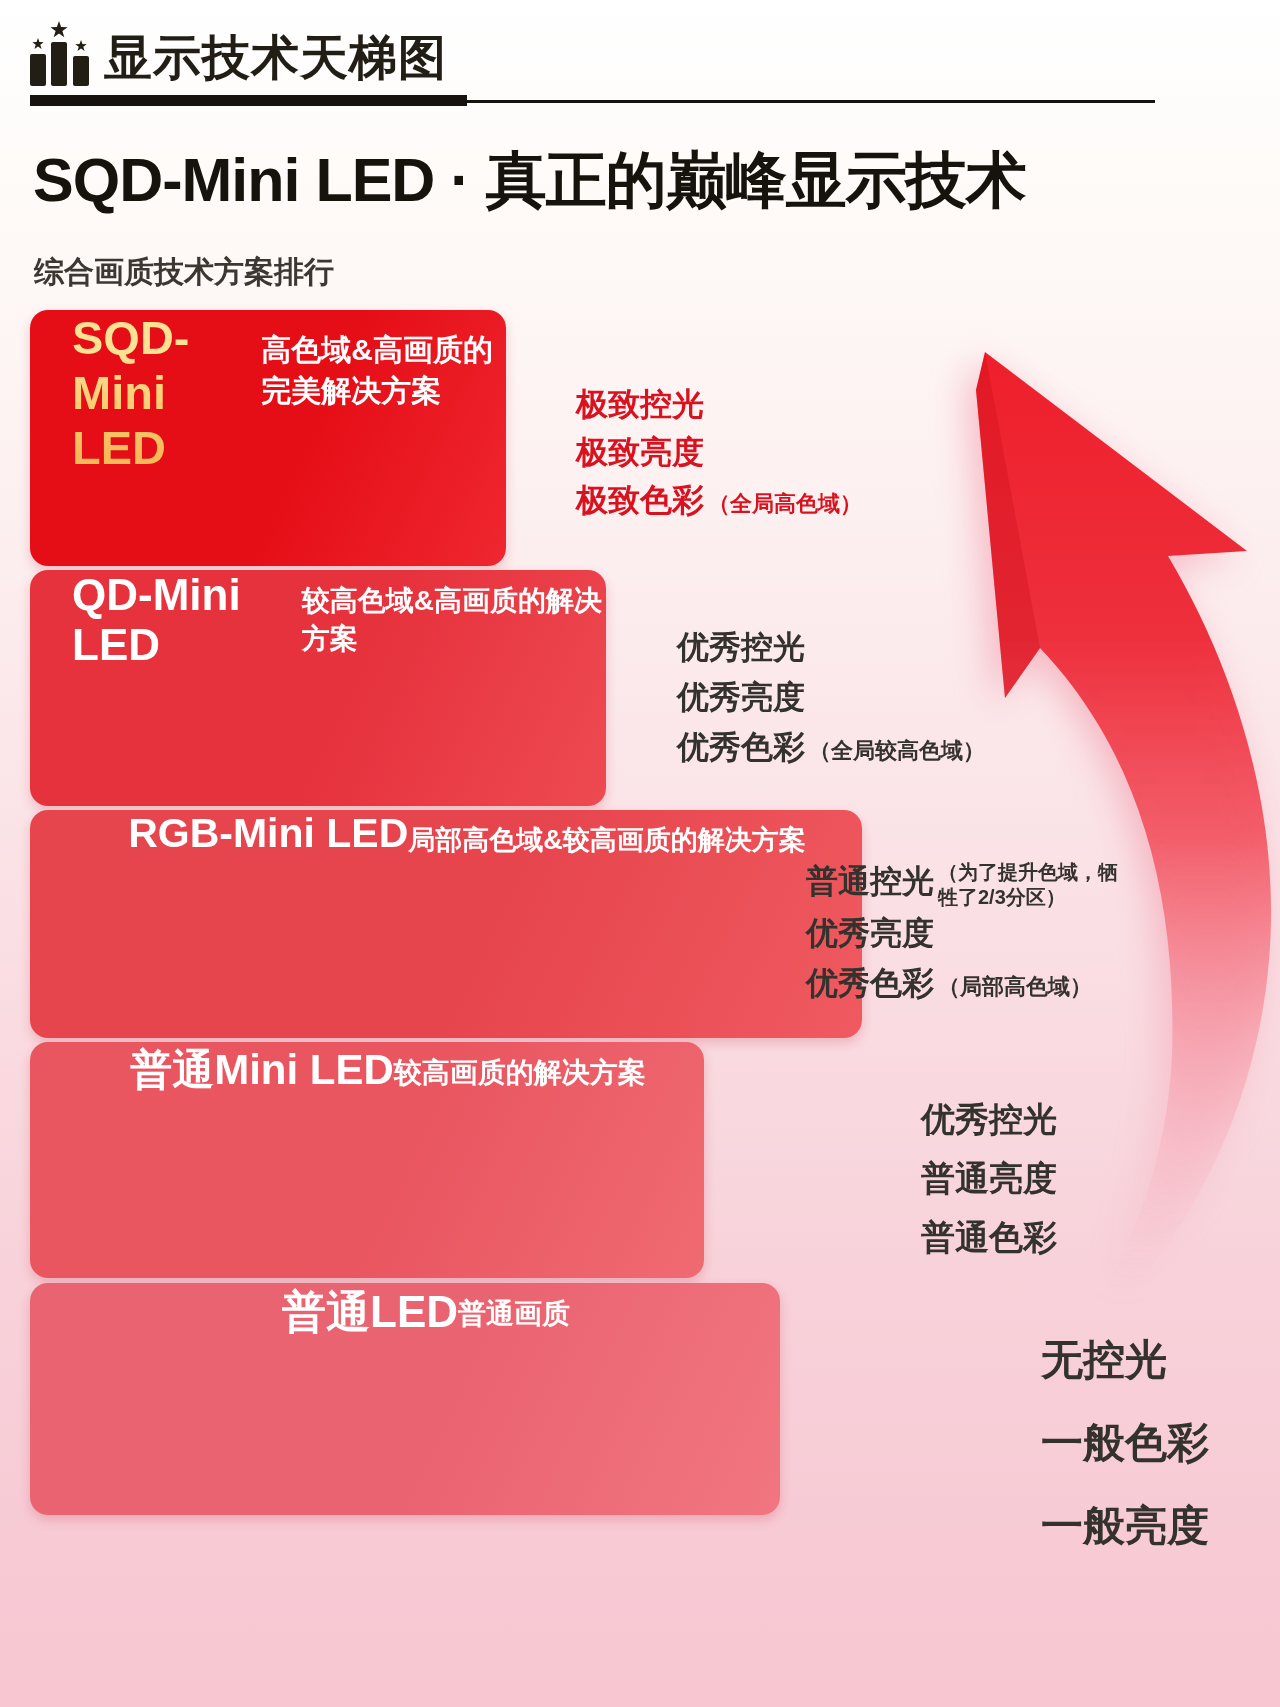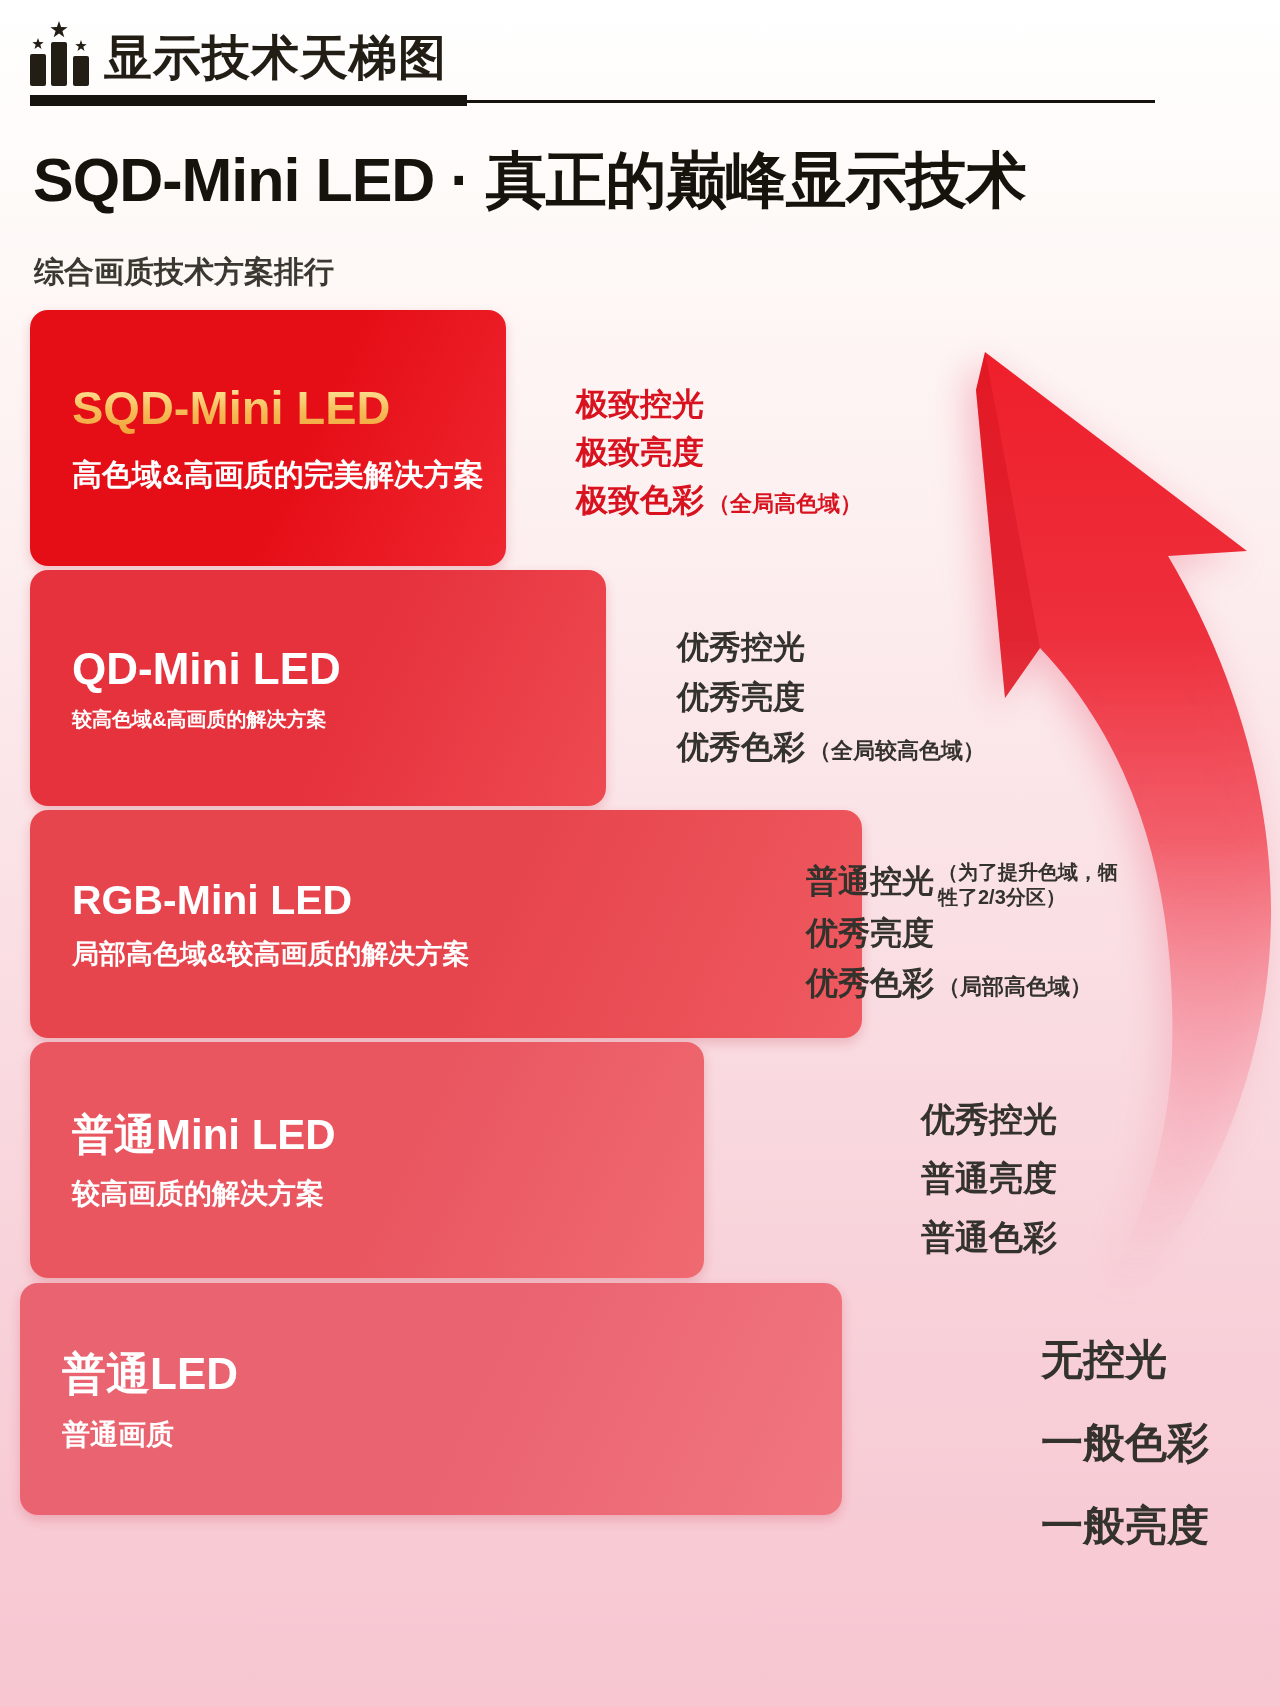--- a/index.html
+++ b/index.html
@@ -18,43 +18,43 @@
 
   
   .hero-title{left:33px;top:140px;font-size:61px;font-weight:900;color:#16130d;letter-spacing:-1px;white-space:nowrap;}
   .hero-subtitle{left:34px;top:252px;font-size:30px;font-weight:800;color:#3b3831;}
 
   
   .arrow-svg{left:920px;top:330px;width:360px;height:1100px;
     filter:drop-shadow(-10px 8px 18px rgba(238,120,145,.45));}
 
   
-  .tier{border-radius:18px;display:flex;flex-direction:column;justify-content:center;
+  .tier{border-radius:18px;display:flex;flex-direction:row;justify-content:center;
         padding-left:42px;box-sizing:border-box;box-shadow:0 5px 12px rgba(190,25,45,.20);}
   .tier-name{color:#ffffff;font-weight:900;letter-spacing:0;}
   .tier-desc{color:#ffffff;font-weight:700;margin-top:12px;}
   .tier1{left:30px;top:310px;width:476px;height:256px;
          background:linear-gradient(115deg,#e50d16 55%,#ef2730 100%);}
   .tier1 .tier-name{font-size:47px;
          background:linear-gradient(180deg,#fde294 15%,#f6bc5a 55%,#f0a136 100%);
          -webkit-background-clip:text;background-clip:text;color:transparent;}
   .tier1 .tier-desc{font-size:30px;margin-top:20px;}
   .tier2{left:30px;top:570px;width:576px;height:236px;
          background:linear-gradient(115deg,#e6323d 55%,#ee4a52 100%);}
   .tier2 .tier-name{font-size:44px;}
-  .tier2 .tier-desc{font-size:20px;}
+  .tier2 .tier-desc{font-size:28px;}
   .tier3{left:30px;top:810px;width:832px;height:228px;
          background:linear-gradient(115deg,#e7454d 55%,#ef5a60 100%);}
   .tier3 .tier-name{font-size:41px;}
   .tier3 .tier-desc{font-size:27px;}
   .tier4{left:30px;top:1042px;width:674px;height:236px;
          background:linear-gradient(115deg,#e95660 55%,#f06a72 100%);}
   .tier4 .tier-name{font-size:42px;}
   .tier4 .tier-desc{font-size:28px;}
-  .tier5{left:20px;top:1283px;width:822px;height:232px;
+  .tier5{left:30px;top:1283px;width:750px;height:232px;
          background:linear-gradient(115deg,#ea6370 55%,#f1767f 100%);}
   .tier5 .tier-name{font-size:44px;}
   .tier5 .tier-desc{font-size:28px;}
 
   
   .feat{font-weight:600;white-space:nowrap;margin-left:44px;}
   .feat .note{font-size:22px;font-weight:600;margin-left:4px;}
   .feat1{left:532px;top:382px;font-size:32px;line-height:45px;color:#d8121f;}
   .feat2{left:633px;top:624px;font-size:32px;line-height:47px;color:#34322d;}
   .feat3{left:762px;top:858px;font-size:32px;line-height:46px;color:#34322d;}

